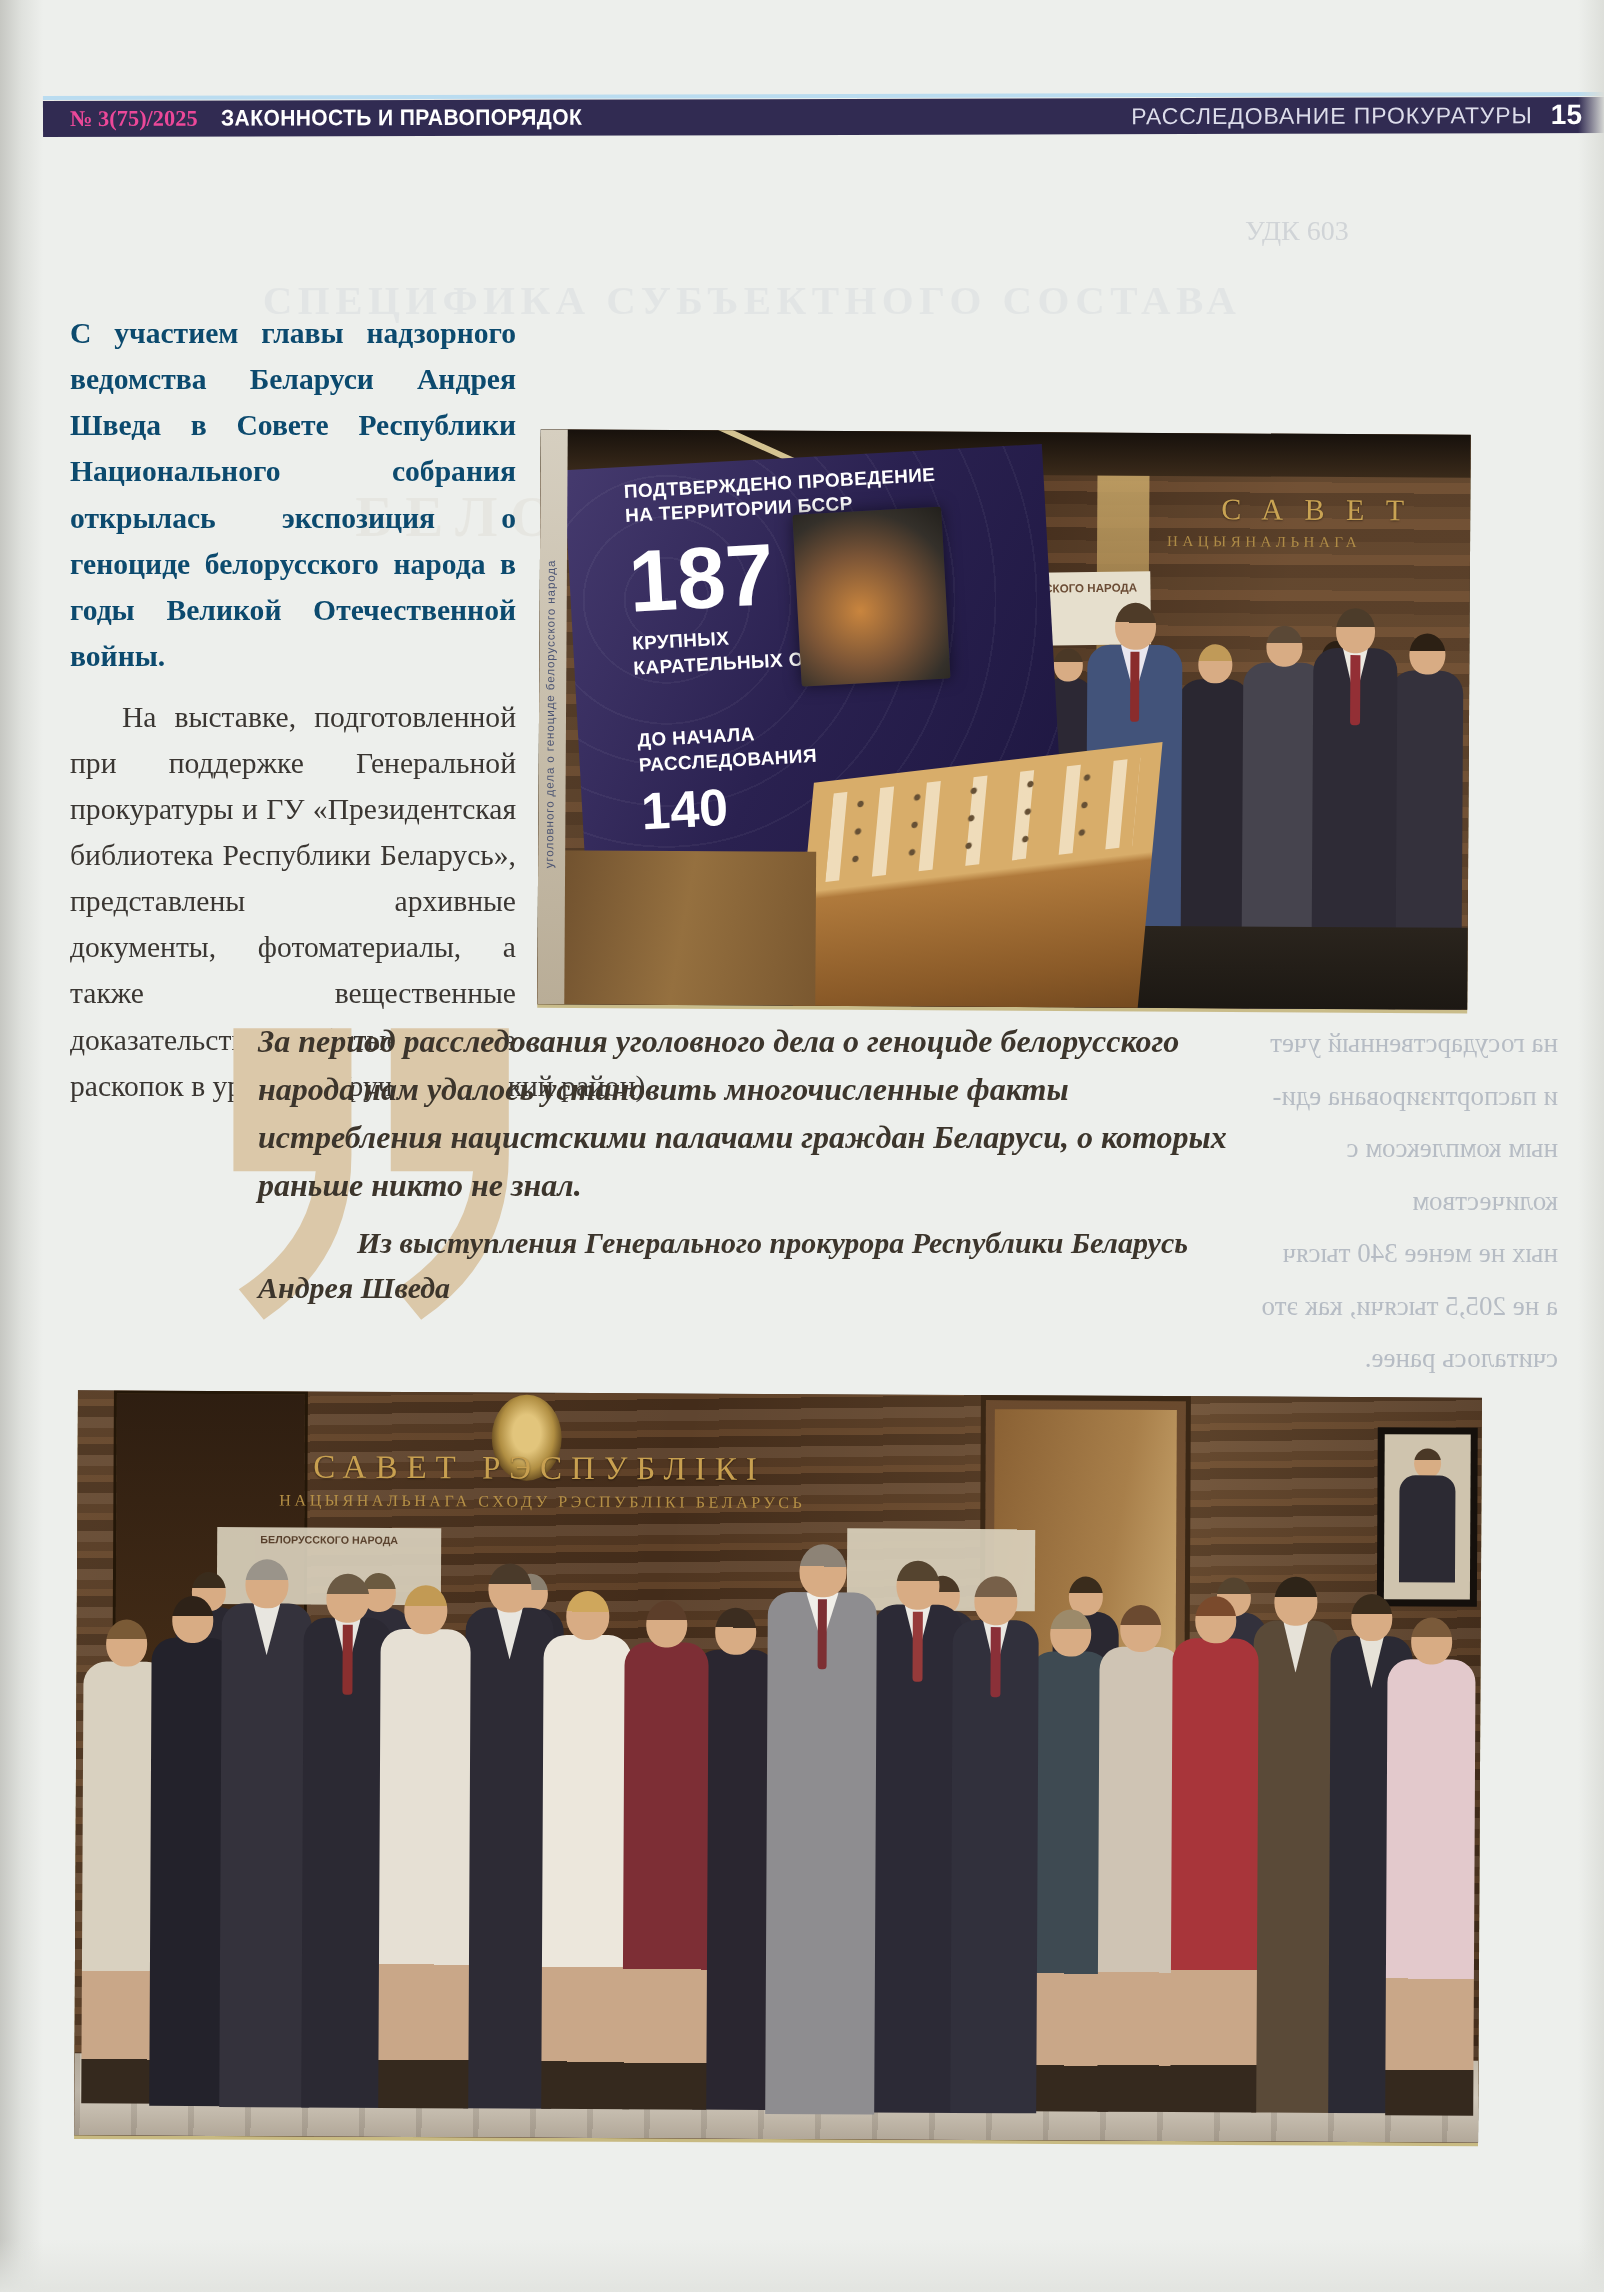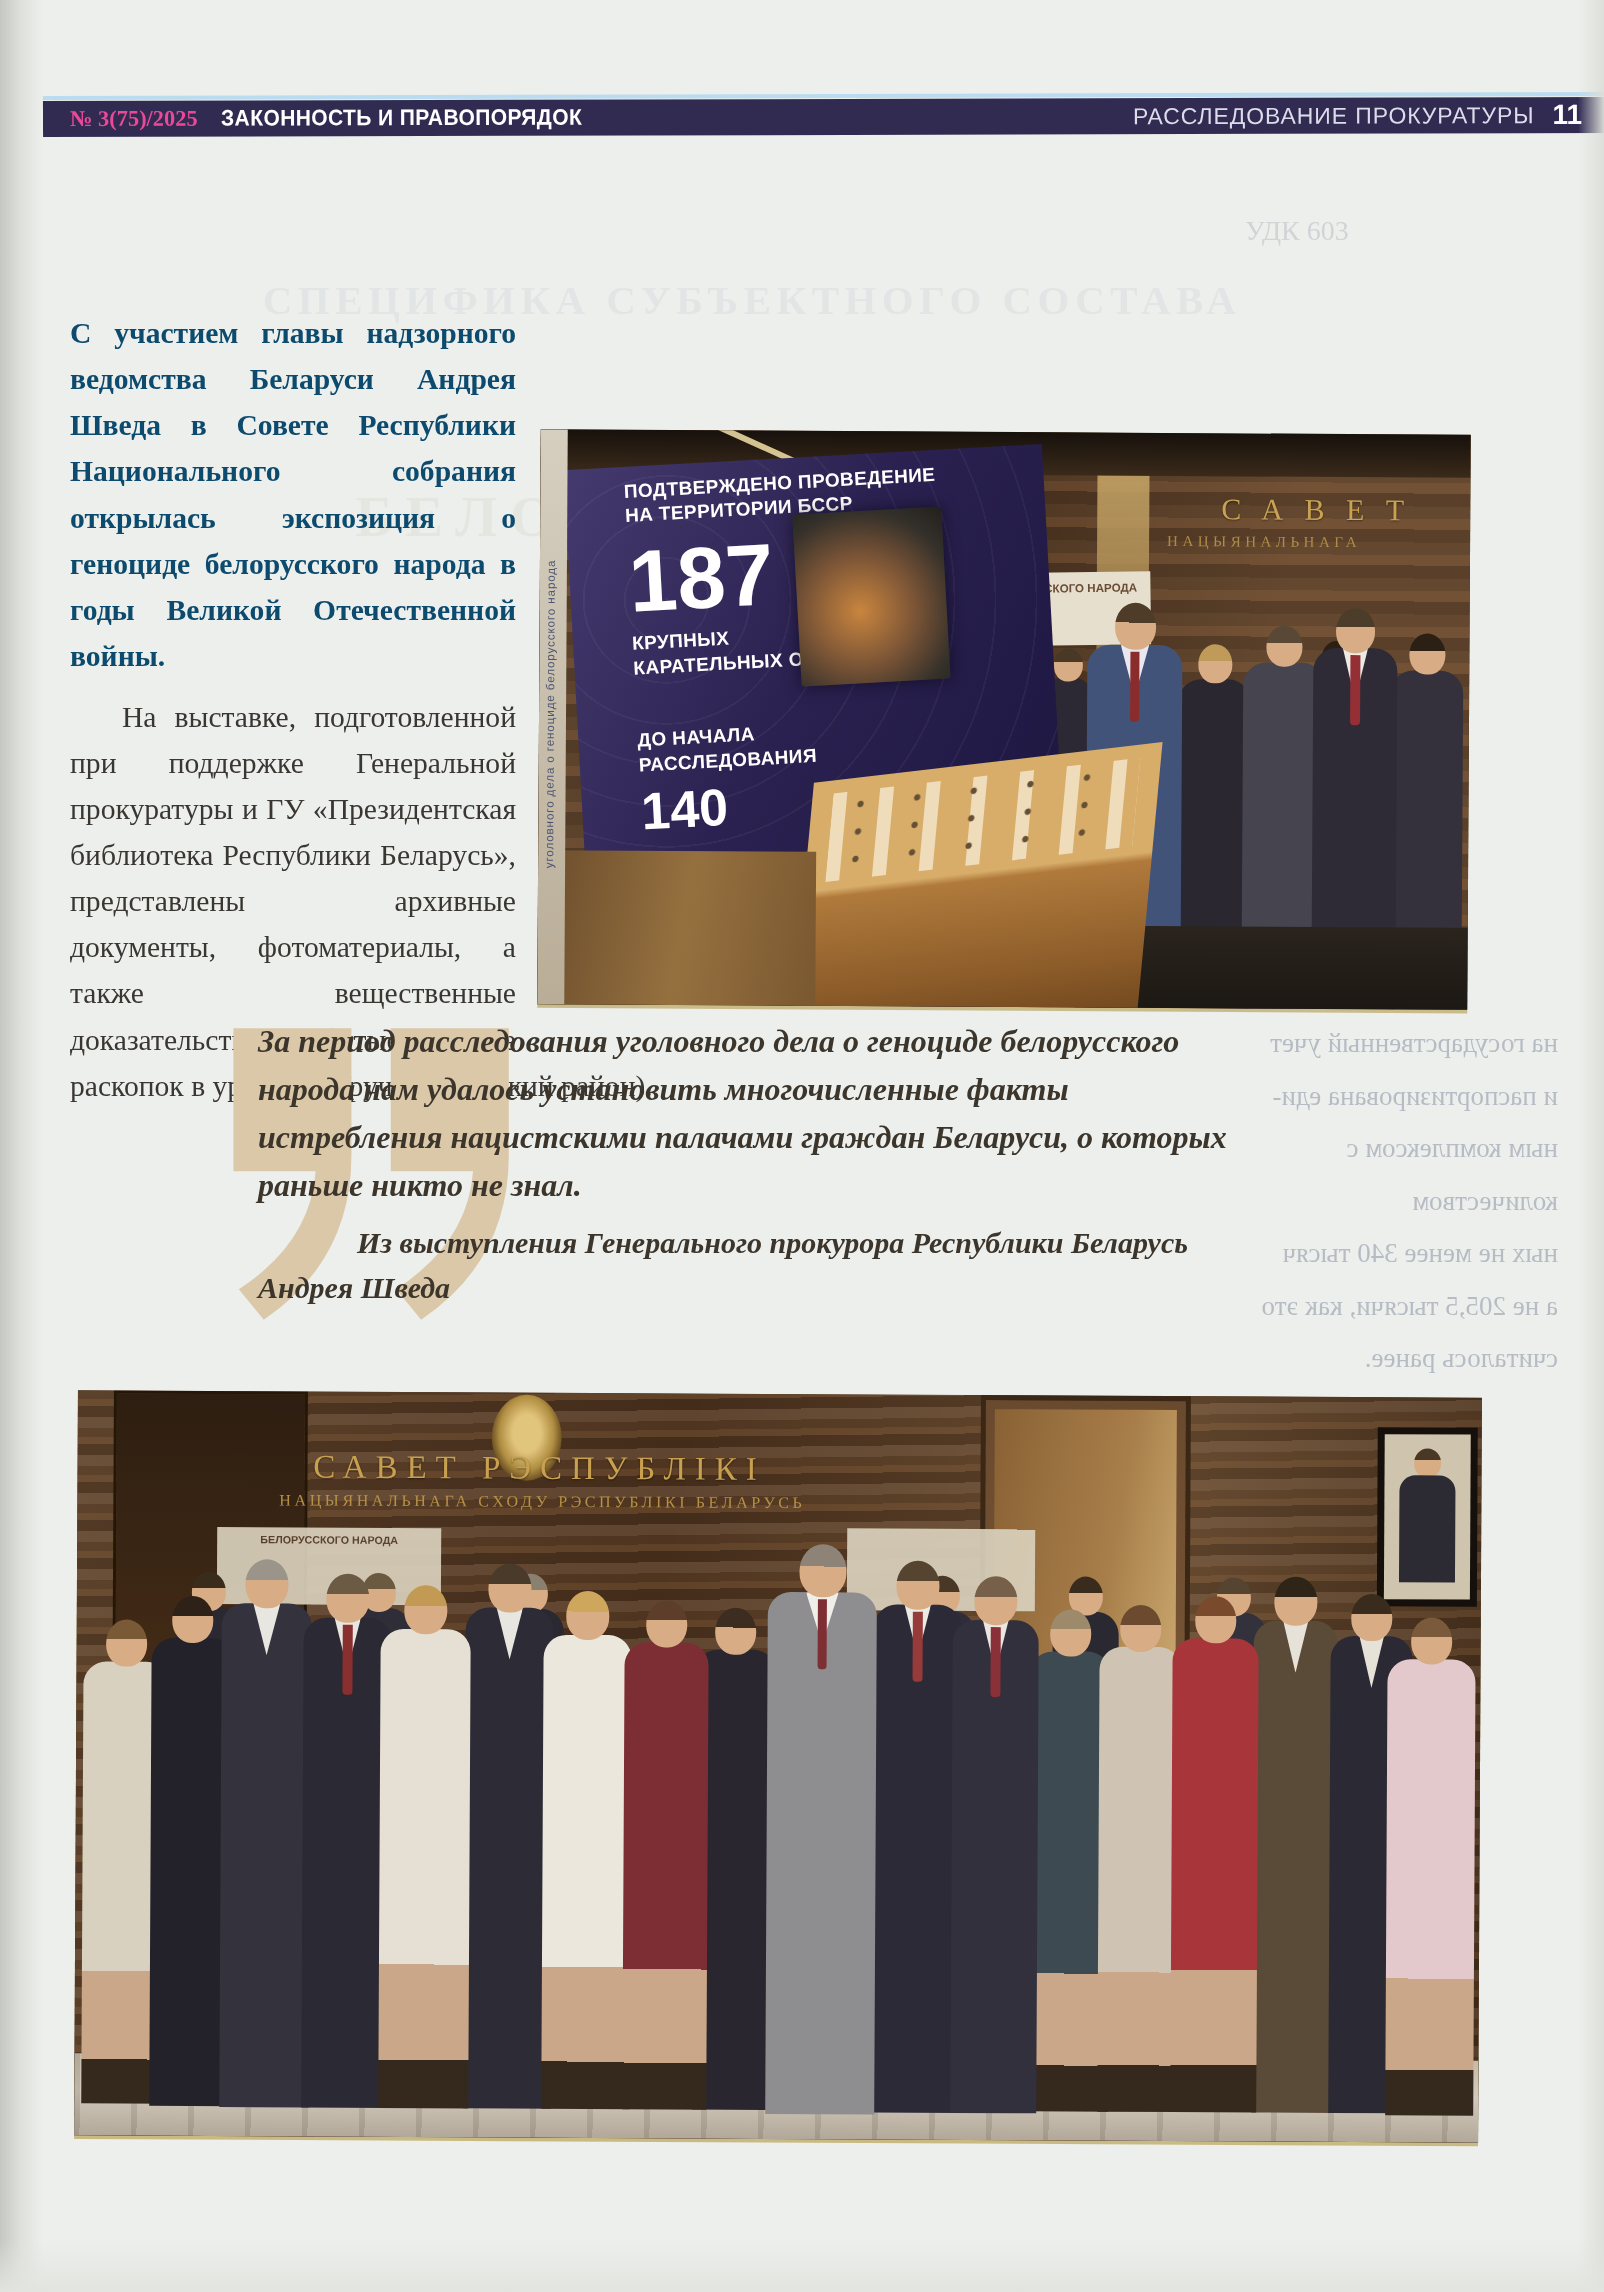--- a/index.html
+++ b/index.html
@@ -148,21 +148,21 @@
   <div class="scan-right"></div>
   <div class="scan-bottom"></div>
 
   <div class="header-bar">
     <div class="hdr-left">
       <span class="hdr-issue">№ 3(75)/2025</span>
       <span class="hdr-journal">ЗАКОННОСТЬ И ПРАВОПОРЯДОК</span>
     </div>
     <div class="hdr-right">
       <span class="hdr-section">РАССЛЕДОВАНИЕ ПРОКУРАТУРЫ</span>
-      <span class="hdr-num">11</span>
+      <span class="hdr-num">15</span>
     </div>
   </div>
 
   <div class="ghost-udk">УДК 603</div>
   <div class="ghost g1">СПЕЦИФИКА СУБЪЕКТНОГО СОСТАВА</div>
   <div class="ghost g3">БЕЛОРУССКОГО</div>
   <div class="bleed-col" id="bleed-col">
       <div class="bleed-line">на государственный учет</div>
       <div class="bleed-line">и паспортизирована еди-</div>
       <div class="bleed-line">ным комплексом с</div>

